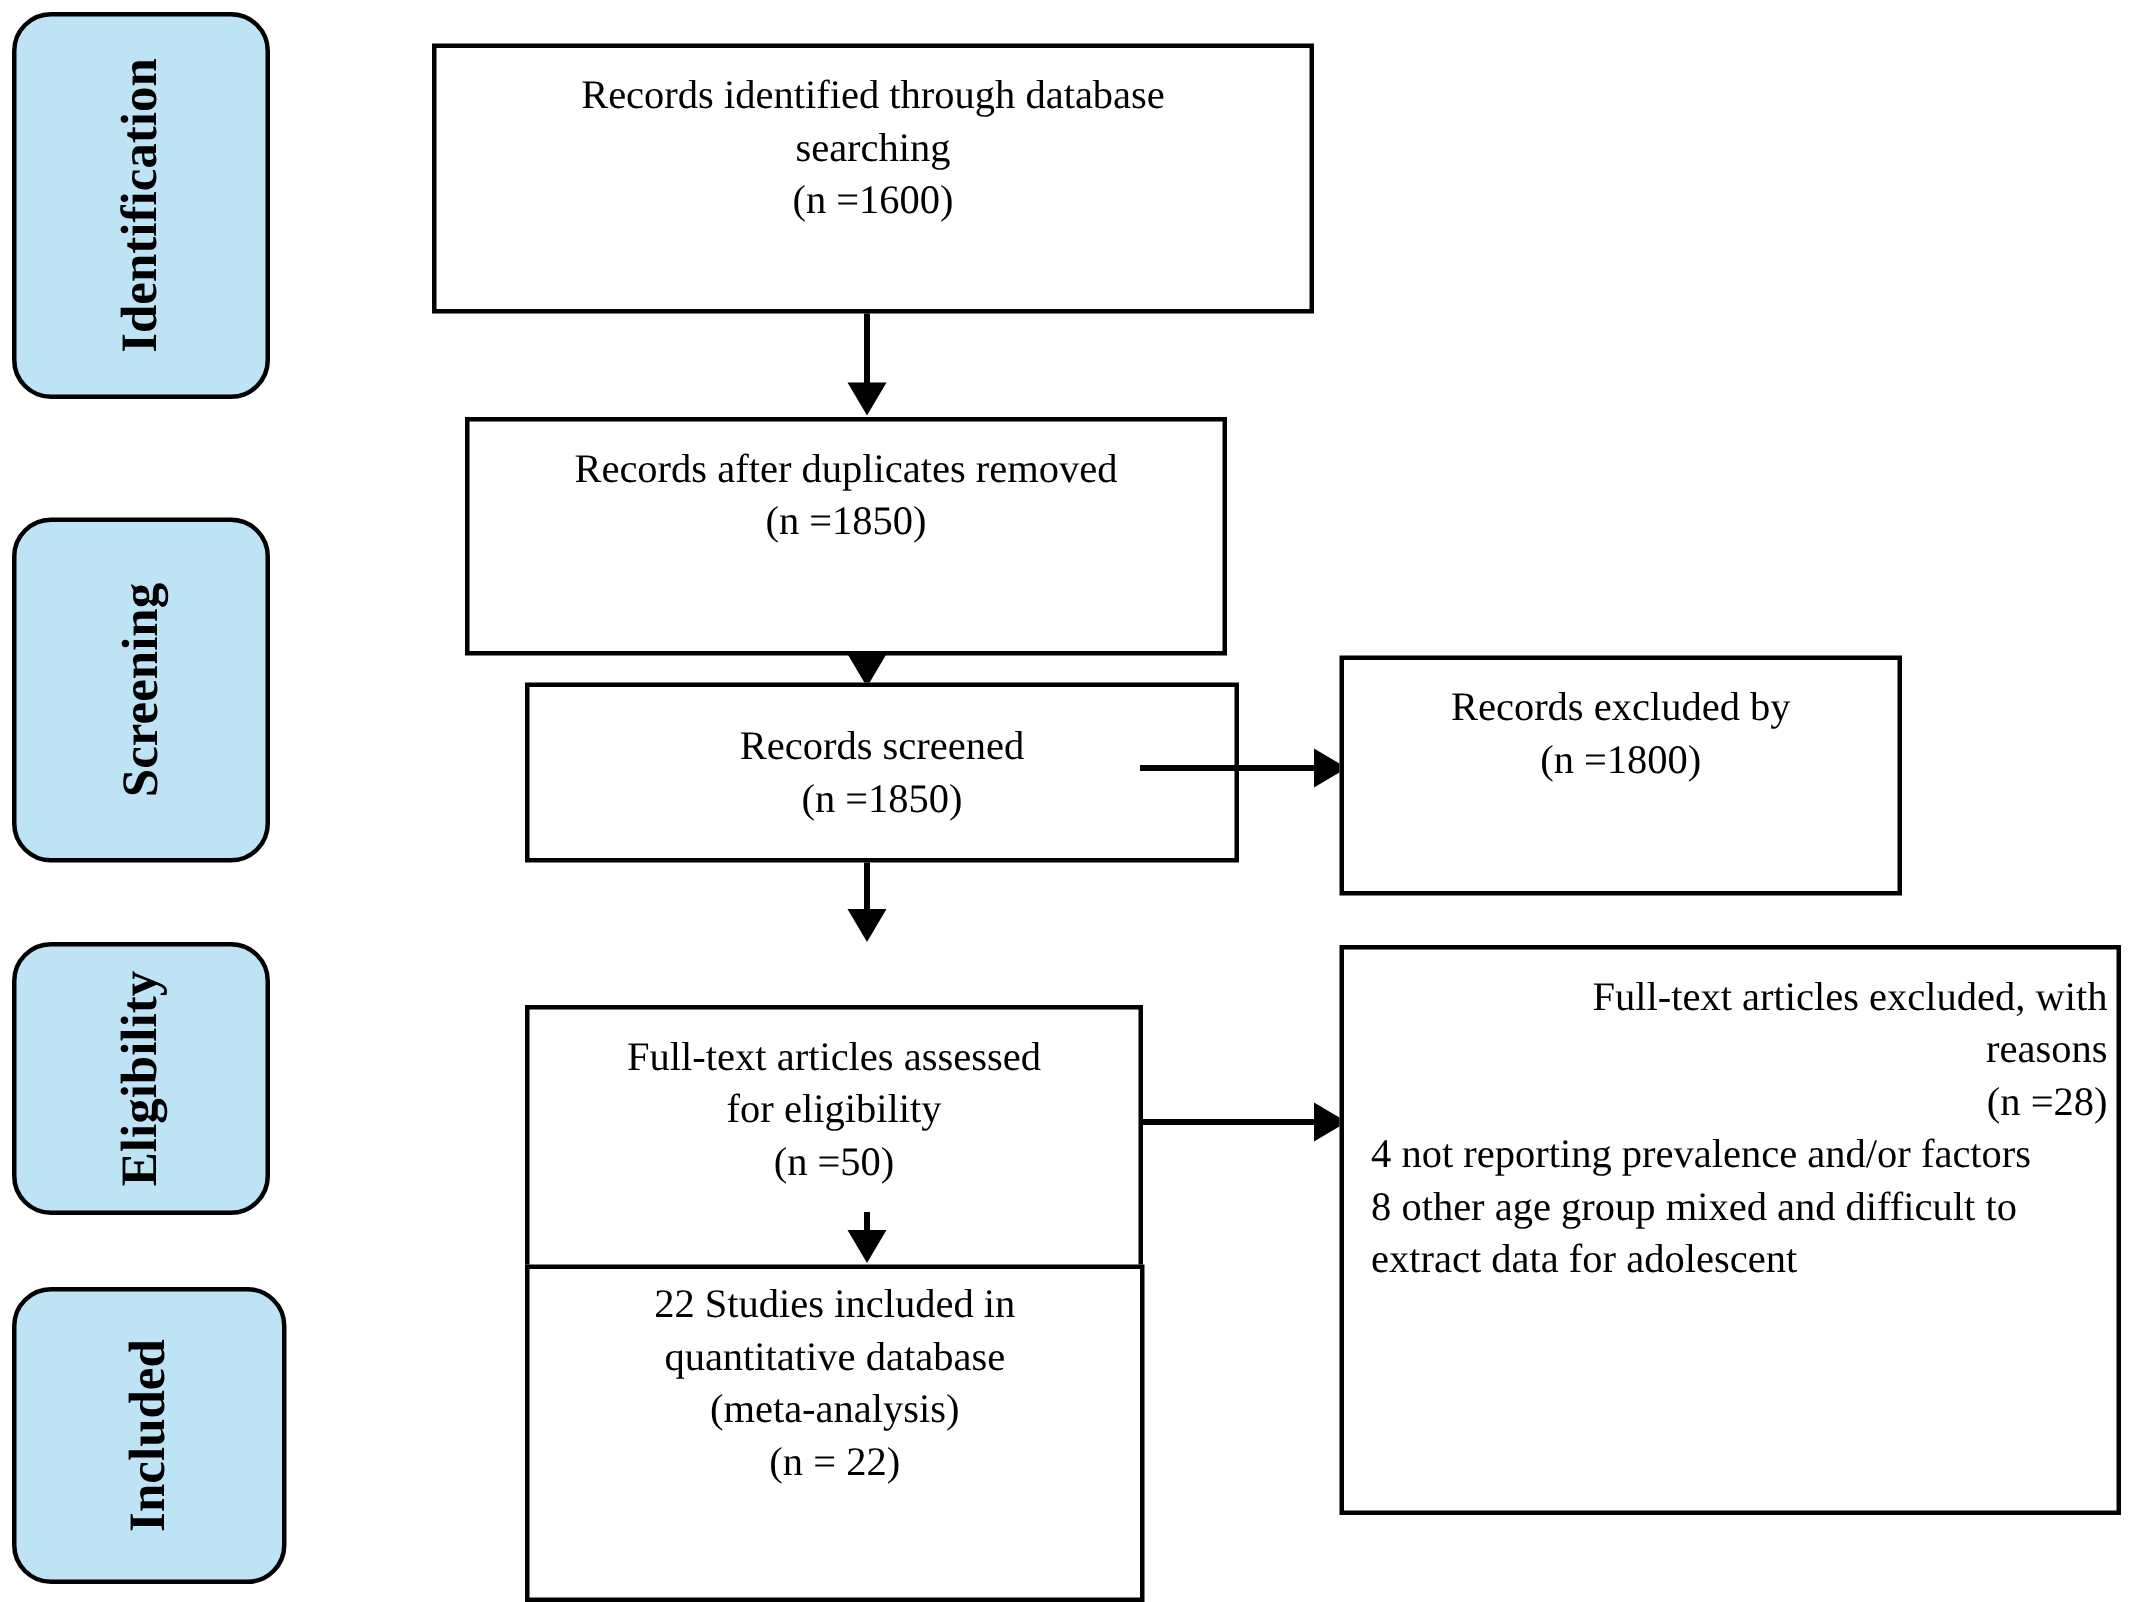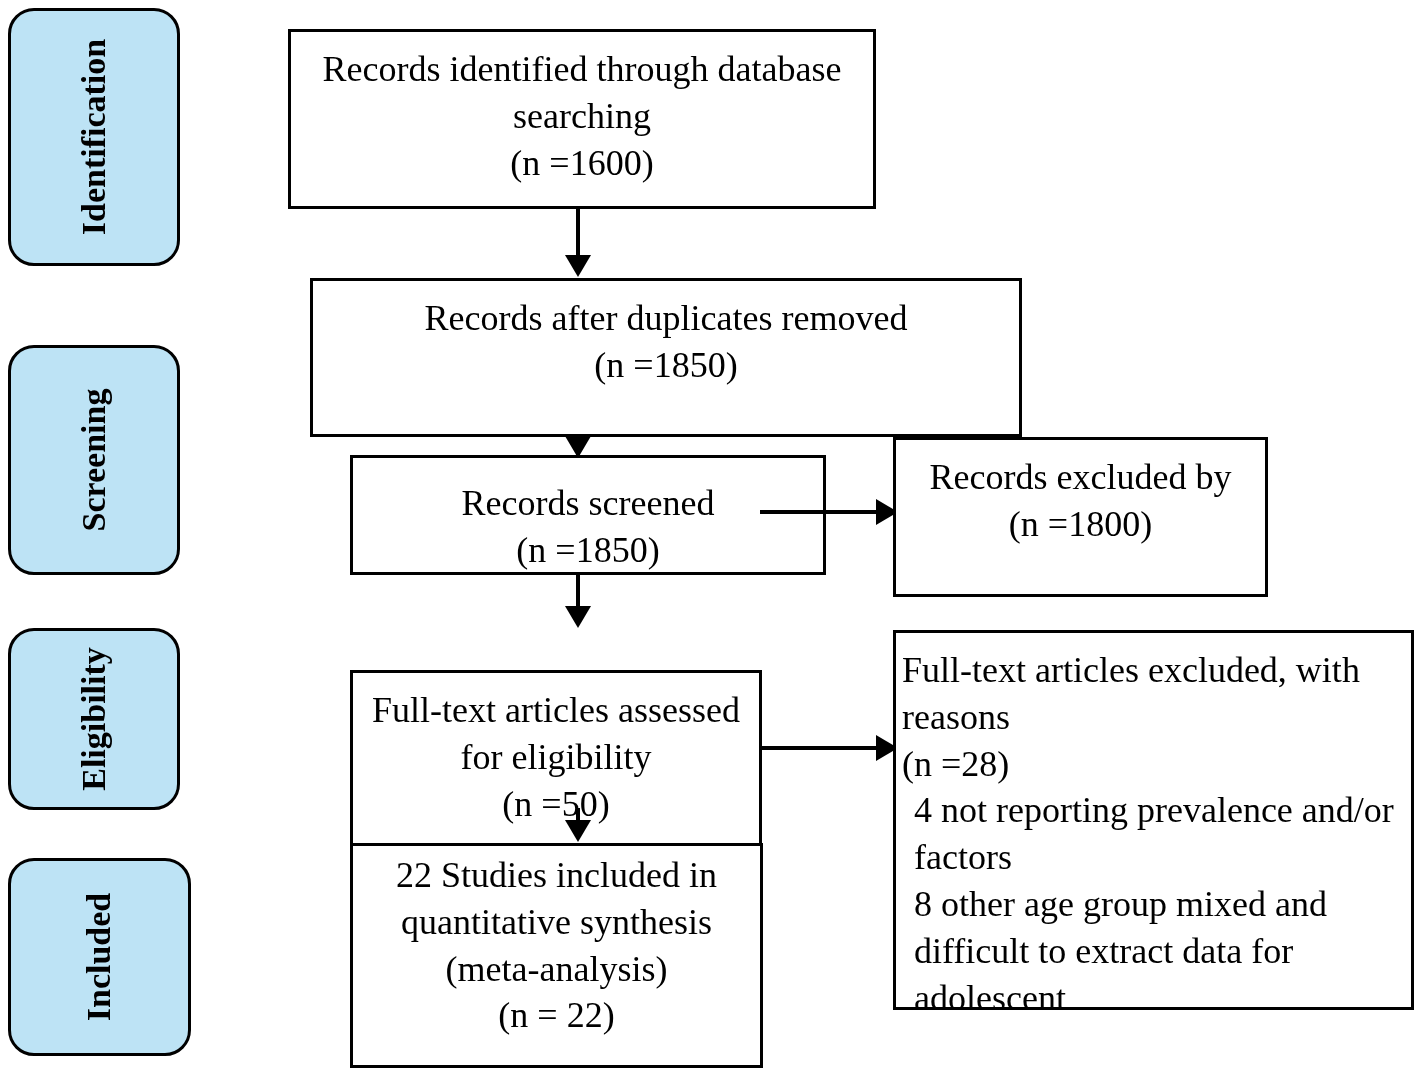--- a/index.html
+++ b/index.html
@@ -39,27 +39,27 @@
     letter-spacing: 0px;
   }
 
   
   .fbox {
     position: absolute;
     box-sizing: border-box;
     border: 3px solid #000000;
     background: #ffffff;
     color: #000000;
-    font-size: 36px;
+    font-size: 27px;
     line-height: 1.30;
     padding: 14px 12px 8px 12px;
     text-align: center;
   }
   .fbox .ln { display: block; white-space: nowrap; }
-  .fbox .center-part { text-align: left; }
+  .fbox .center-part { text-align: right; }
   .fbox .left-part { text-align: left; padding-left: 12px; }
   .fbox .left-part .ln { white-space: normal; }
 
   
   .vline {
     position: absolute;
     width: 4px;
     background: #000000;
   }
   .hline {
@@ -107,21 +107,21 @@
 
   <div class="fbox" style="left:288px; top:29px; width:588px; height:180px;">
     <span class="ln">Records identified through database</span>
     <span class="ln">searching</span>
     <span class="ln">(n =1600)</span>
   </div>
 
   <div class="vline" style="left:576px; top:209px; width:4px; height:50px;"></div>
   <div class="arrow-down" style="left:565px; top:255px;"></div>
 
-  <div class="fbox" style="left:310px; top:278px; width:712px; height:159px;">
+  <div class="fbox" style="left:310px; top:278px; width:508px; height:159px;">
     <span class="ln">Records after duplicates removed</span>
     <span class="ln">(n =1850)</span>
   </div>
 
   <div class="vline" style="left:576px; top:437px; width:4px; height:40px;"></div>
   <div class="arrow-down" style="left:565px; top:434px; top:436px;"></div>
 
   <div class="fbox" style="left:350px; top:455px; width:476px; height:120px; padding-top:22px;">
     <span class="ln">Records screened</span>
     <span class="ln">(n =1850)</span>
@@ -157,18 +157,18 @@
       <span class="ln">4 not reporting prevalence and/or factors</span>
       <span class="ln">8 other age group mixed and difficult to extract data for adolescent</span>
     </div>
   </div>
 
   <div class="vline" style="left:576px; top:808px; width:4px; height:16px;"></div>
   <div class="arrow-down" style="left:565px; top:820px;"></div>
 
   <div class="fbox" style="left:350px; top:843px; width:413px; height:225px; padding-top:6px;">
     <span class="ln">22 Studies included in</span>
-    <span class="ln">quantitative synthesis</span>
+    <span class="ln">quantitative database</span>
     <span class="ln">(meta-analysis)</span>
     <span class="ln">(n = 22)</span>
   </div>
 
 </div>
 
 </body></html>

